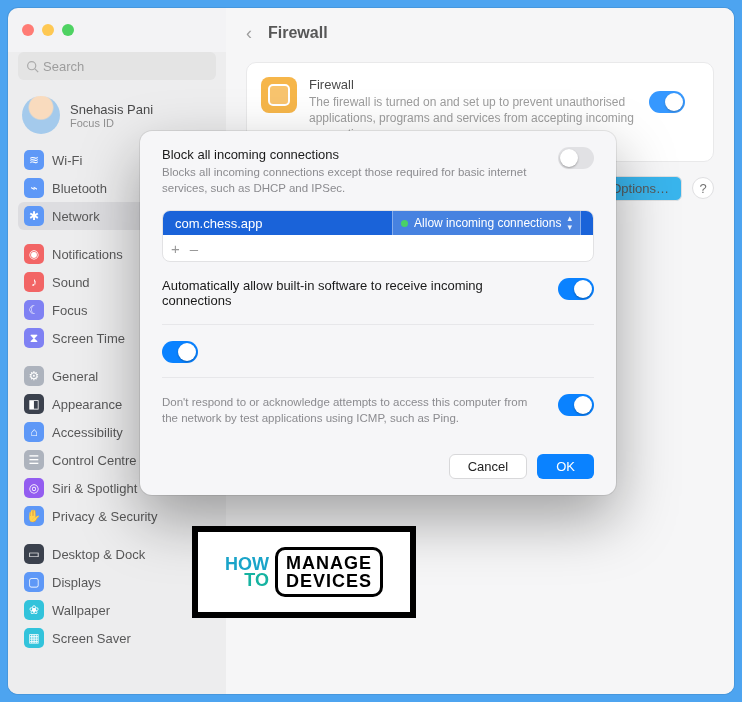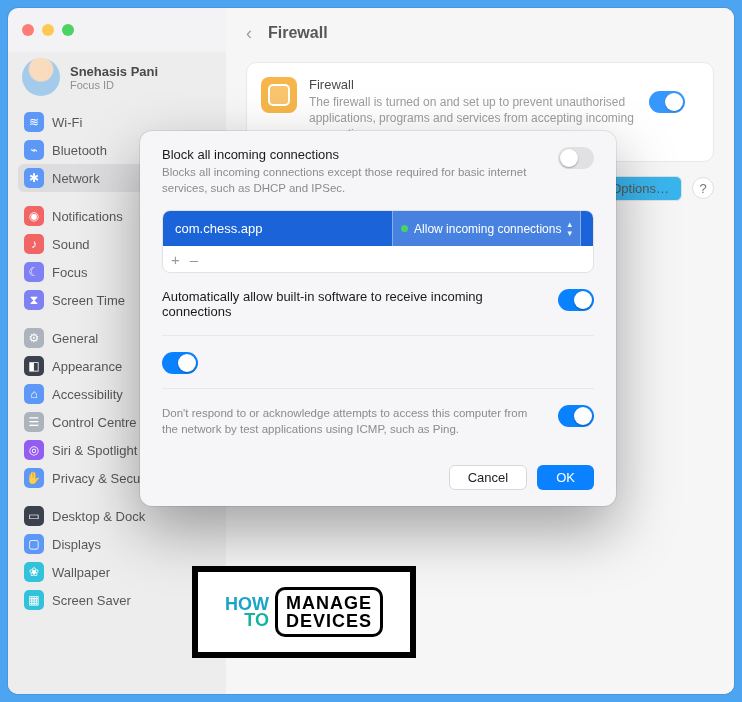--- a/index.html
+++ b/index.html
@@ -10,21 +10,21 @@
   .traffic { display:flex; gap:8px; }
   .traffic span { width:12px; height:12px; border-radius:50%; display:block; }
   .t-red { background:#ff5f57; }
   .t-yel { background:#febc2e; }
   .t-grn { background:#28c840; }
   .sidebar { position:absolute; top:44px; left:0; width:218px; bottom:0; background: #e9e9eb; padding: 0 10px; overflow:hidden; }
   .search { background:#dedede; border-radius:6px; height:28px; display:flex; align-items:center; padding:0 8px; color:#888; font-size:13px; margin-bottom:10px; }
   .search svg { margin-right:4px; }
   .profile { display:flex; align-items:center; gap:10px; padding:6px 4px 12px 4px; }
   .avatar { width:38px; height:38px; border-radius:50%; background: radial-gradient(circle at 50% 30%, #f8d4b0 0 35%, #90bfe8 40% 100%); }
-  .profile .pname { font-size:13px; color:#222;font-weight:bold; }
+  .profile .pname { font-size:13px; color:#222; }
   .profile .psub { font-size:11px; color:#777; }
   .side-item { display:flex; align-items:center; gap:8px; height:28px; padding:0 6px; border-radius:6px; font-size:13px; color:#333; }
   .side-item.selected { background:#d6d6da; }
   .side-icon { width:20px; height:20px; border-radius:5px; display:flex; align-items:center; justify-content:center; font-size:12px; }
   .side-gap { height:10px; }
 
   .content { position:absolute; top:0; left:218px; right:0; bottom:0; background:#f4f4f6; }
   .content-hdr { height:50px; display:flex; align-items:center; padding:0 20px; gap:16px; }
   .back { color:#888; font-size:18px; }
   .ctitle { font-size:16px; font-weight:600; color:#333; }
@@ -46,33 +46,33 @@
   .row .text { flex:1; }
   .row-title { font-size:13px; color:#1a1a1a; margin-bottom:2px; }
   .row-desc { font-size:11.5px; color:#8b8b8f; line-height:1.4; }
   .toggle { width:36px; height:22px; background:#e1e1e4; border-radius:11px; position:relative; flex:0 0 auto; }
   .toggle .knob { position:absolute; top:2px; width:18px; height:18px; background:#fff; border-radius:50%; box-shadow:0 1px 2px rgba(0,0,0,0.3);}
   .toggle.off .knob { left:2px; }
   .toggle.on { background:#0a82ff; }
   .toggle.on .knob { right:2px; }
 
   .app-box { margin: 0 22px; border:1px solid #e2e2e4; border-radius:8px; overflow:hidden; background:#fff; }
-  .app-row { background:#1a63d9; color:#fff; height:35px; display:flex; align-items:center; padding:0 12px; font-size:13px; justify-content:space-between;}
+  .app-row { background:#1a63d9; color:#fff; height:24px; display:flex; align-items:center; padding:0 12px; font-size:13px; justify-content:space-between;}
   .allow-pill { background:rgba(255,255,255,0.2); border:1px solid rgba(255,255,255,0.35); border-radius:5px; display:flex; align-items:center; gap:6px; padding:14px 8px; font-size:12px;}
   .allow-pill .dot { width:7px;height:7px;border-radius:50%; background:#49d167;}
   .allow-pill .chev { font-size:9px; line-height:1; opacity:0.9; display:flex; flex-direction:column;}
   .toolbar-pm { height:26px; display:flex; align-items:center; padding:0 8px; gap:10px; color:#999; font-size:15px;}
   .divider { height:1px; background:#e7e7ea; margin:0 22px; }
 
   .modal-footer { display:flex; justify-content:flex-end; gap:10px; padding: 14px 22px 0 6px; position:relative;}
   .btn { border-radius:6px; padding:4px 18px; font-size:13px; border:1px solid transparent;}
   .btn-default { background:#fff; border-color:#d8d8da; color:#222; }
   .btn-primary { background:#0a82ff; color:#fff; }
 
-  .watermark { position:absolute; left:184px; top:518px; z-index:20; width:224px; height:92px; background:#000; display:flex; align-items:center; justify-content:center;margin-top:40px;}
+  .watermark { position:absolute; left:184px; top:518px; z-index:20; width:224px; height:92px; background:#000; display:flex; align-items:center; justify-content:center;}
   .watermark-inner { background:#fff; width:212px; height:80px; display:flex; align-items:center; justify-content:center; gap:6px;}
   .wm-how { font-family: Arial Black, sans-serif; font-weight:900; font-size:18px; line-height:0.9; }
   .wm-how .h { color:#1aa4c9;} .wm-how .t { color:#16b3a1;}
   .wm-box { border:3px solid #000; border-radius:10px; padding:4px 8px;}
   .wm-box div { font-family: Arial Black, sans-serif; font-weight:900; letter-spacing:1px; font-size:18px; line-height:1;}
 </style>
 </head>
 <body>
 
 <div class="window">
@@ -80,20 +80,27 @@
 
   <div class="titlebar">
     <div class="traffic">
       <span class="t-red"></span>
       <span class="t-yel"></span>
       <span class="t-grn"></span>
     </div>
   </div>
 
   <div class="sidebar">
+    <div class="search">
+      <svg width="13" height="13" viewBox="0 0 16 16">
+          <circle cx="7" cy="7" r="5" fill="none" stroke="#999" stroke-width="1.5"></circle>
+          <line x1="11" y1="11" x2="15" y2="15" stroke="#999" stroke-width="1.5"></line>
+        </svg>
+      <span>Search</span>
+    </div>
     <div class="profile">
       <div class="avatar"></div>
       <div>
         <div class="pname">Snehasis Pani</div>
         <div class="psub">Focus ID</div>
       </div>
     </div>
     <div id="side-groups">
         <div class="side-item">
           <div class="side-icon" style="background: rgb(59, 130, 246); color: rgb(255, 255, 255);">≋</div>

